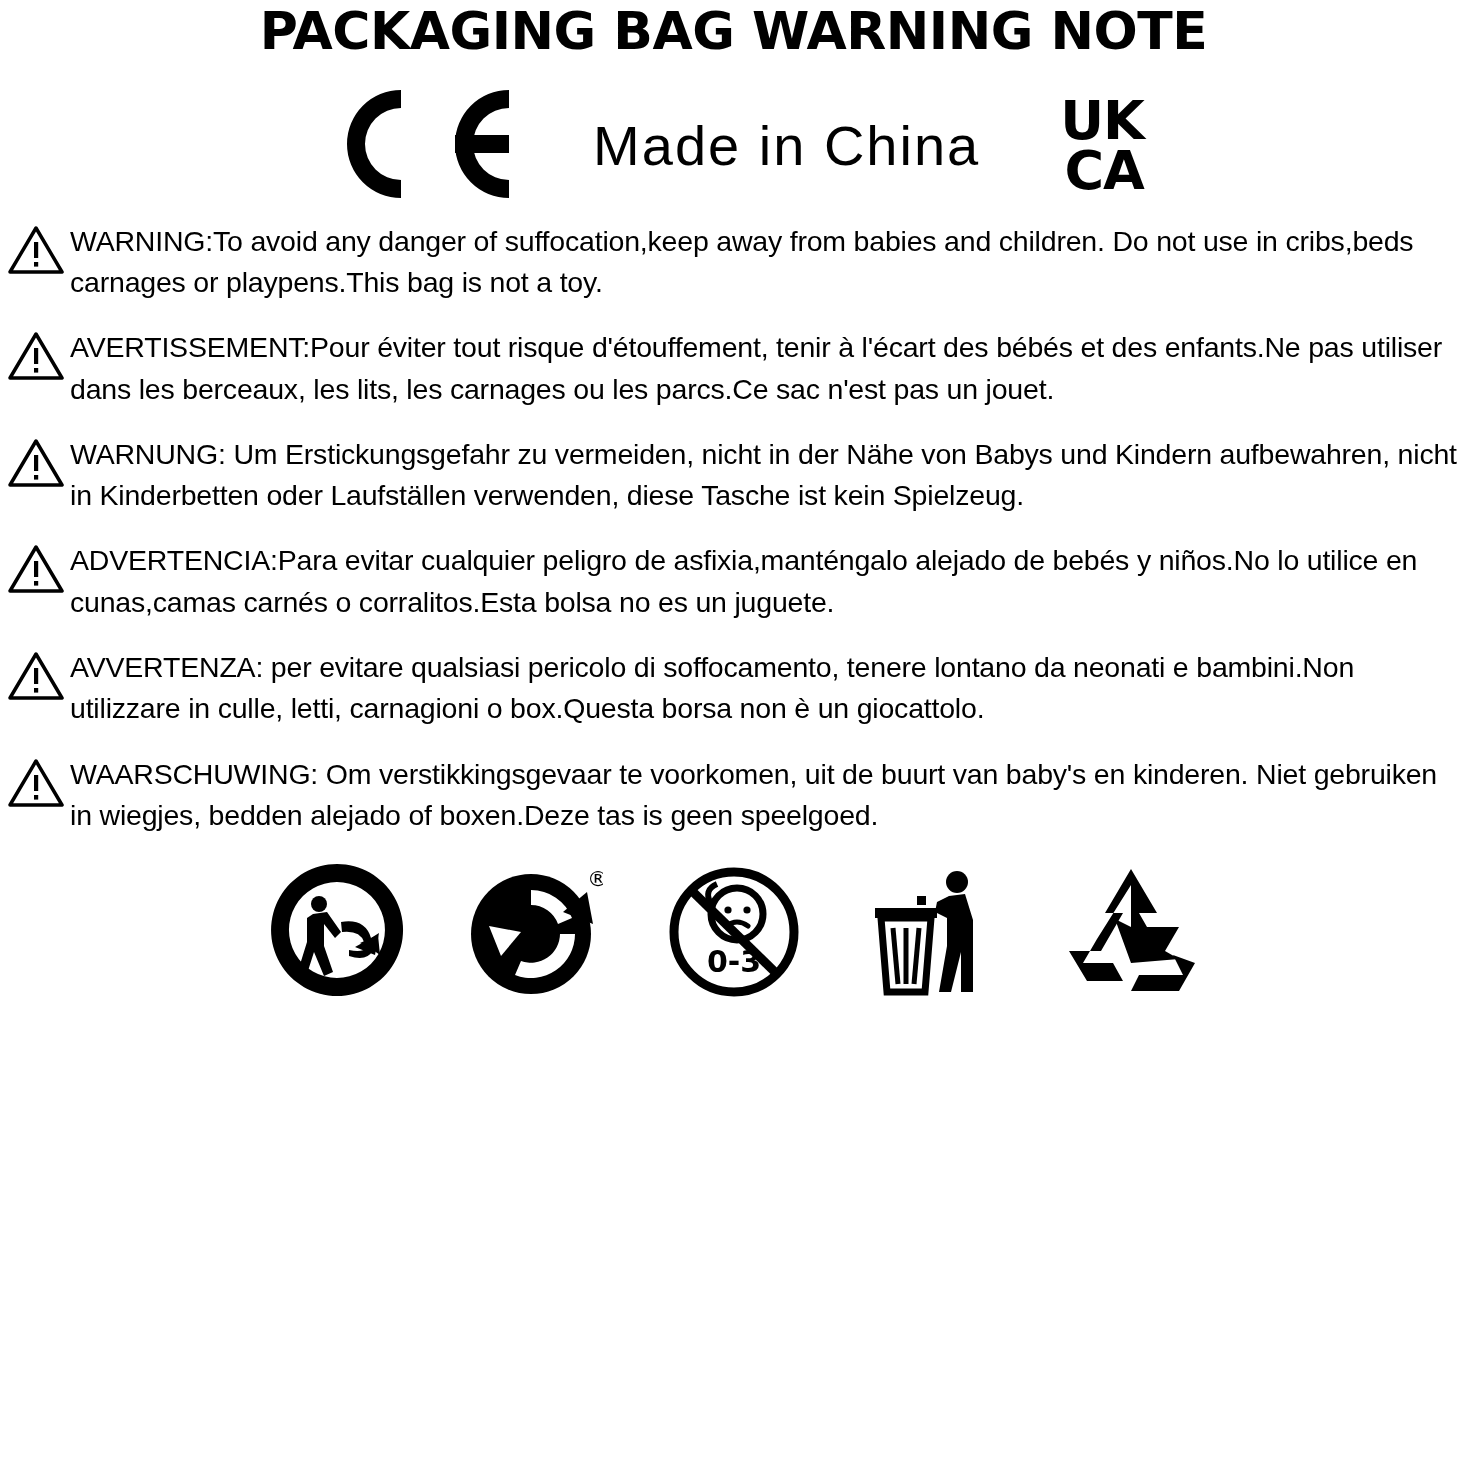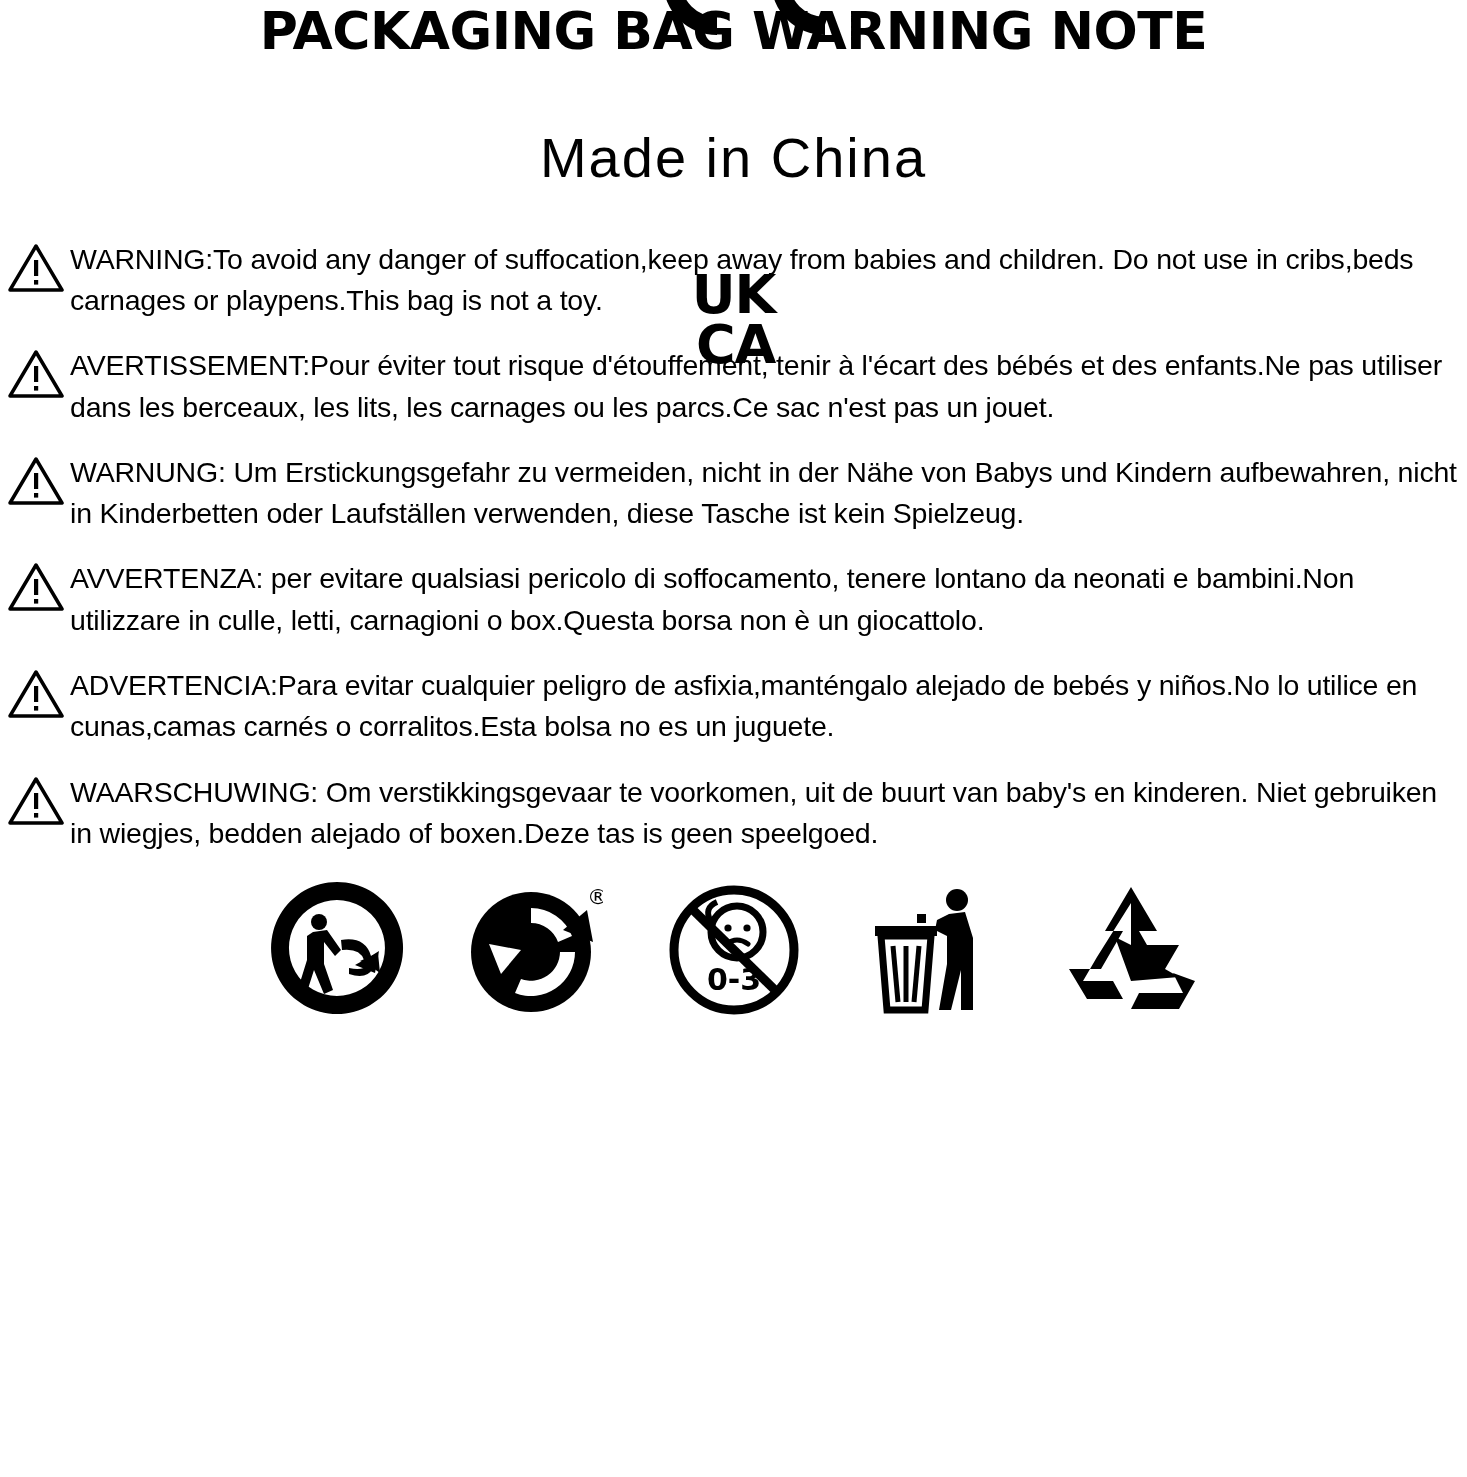--- a/index.html
+++ b/index.html
@@ -33,21 +33,20 @@
   }
 
   
   .marks-row {
     display: flex;
     align-items: center;
     justify-content: center;
     gap: 80px;
     margin-top: 22px;
     height: 130px;
-    flex-direction: column;
   }
   .ce-mark {
     display: block;
   }
   .made-in {
     font-size: 56px;
     font-weight: 400;
     letter-spacing: 2px;
     font-family: "Liberation Sans", sans-serif;
     white-space: nowrap;
@@ -56,21 +55,21 @@
     font-family: "DejaVu Sans", sans-serif;
     font-weight: bold;
     font-size: 54px;
     line-height: 0.92;
     letter-spacing: -1px;
     text-align: right;
   }
 
   
   .warnings {
-    margin-top: 28px;
+    margin-top: 10px;
     padding: 0 10px 0 8px;
   }
   .warn-block {
     display: flex;
     align-items: flex-start;
     margin-bottom: 24px;
   }
   .warn-icon {
     flex: 0 0 auto;
     width: 62px;
@@ -160,32 +159,32 @@
     </div>
 
     <div class="warn-block">
       <span class="warn-icon">
         <svg width="56" height="50" viewBox="0 0 56 50" aria-hidden="true">
           <path d="M28 3 L54 47 L2 47 Z" fill="none" stroke="#000" stroke-width="3.5" stroke-linejoin="round"></path>
           <rect x="26" y="17" width="4.2" height="16" fill="#000"></rect>
           <rect x="26" y="37" width="4.2" height="4.6" fill="#000"></rect>
         </svg>
       </span>
+      <span class="warn-text">ADVERTENCIA:Para evitar cualquier peligro de asfixia,manténgalo alejado de bebés y niños.No lo utilice en cunas,camas carnés o corralitos.Esta bolsa no es un juguete.</span>
+    </div>
+
+    <div class="warn-block">
+      <span class="warn-icon">
+        <svg width="56" height="50" viewBox="0 0 56 50" aria-hidden="true">
+          <path d="M28 3 L54 47 L2 47 Z" fill="none" stroke="#000" stroke-width="3.5" stroke-linejoin="round"></path>
+          <rect x="26" y="17" width="4.2" height="16" fill="#000"></rect>
+          <rect x="26" y="37" width="4.2" height="4.6" fill="#000"></rect>
+        </svg>
+      </span>
       <span class="warn-text">AVVERTENZA: per evitare qualsiasi pericolo di soffocamento, tenere lontano da neonati e bambini.Non utilizzare in culle, letti, carnagioni o box.Questa borsa non è un giocattolo.</span>
-    </div>
-
-    <div class="warn-block">
-      <span class="warn-icon">
-        <svg width="56" height="50" viewBox="0 0 56 50" aria-hidden="true">
-          <path d="M28 3 L54 47 L2 47 Z" fill="none" stroke="#000" stroke-width="3.5" stroke-linejoin="round"></path>
-          <rect x="26" y="17" width="4.2" height="16" fill="#000"></rect>
-          <rect x="26" y="37" width="4.2" height="4.6" fill="#000"></rect>
-        </svg>
-      </span>
-      <span class="warn-text">ADVERTENCIA:Para evitar cualquier peligro de asfixia,manténgalo alejado de bebés y niños.No lo utilice en cunas,camas carnés o corralitos.Esta bolsa no es un juguete.</span>
     </div>
 
     <div class="warn-block">
       <span class="warn-icon">
         <svg width="56" height="50" viewBox="0 0 56 50" aria-hidden="true">
           <path d="M28 3 L54 47 L2 47 Z" fill="none" stroke="#000" stroke-width="3.5" stroke-linejoin="round"></path>
           <rect x="26" y="17" width="4.2" height="16" fill="#000"></rect>
           <rect x="26" y="37" width="4.2" height="4.6" fill="#000"></rect>
         </svg>
       </span>

